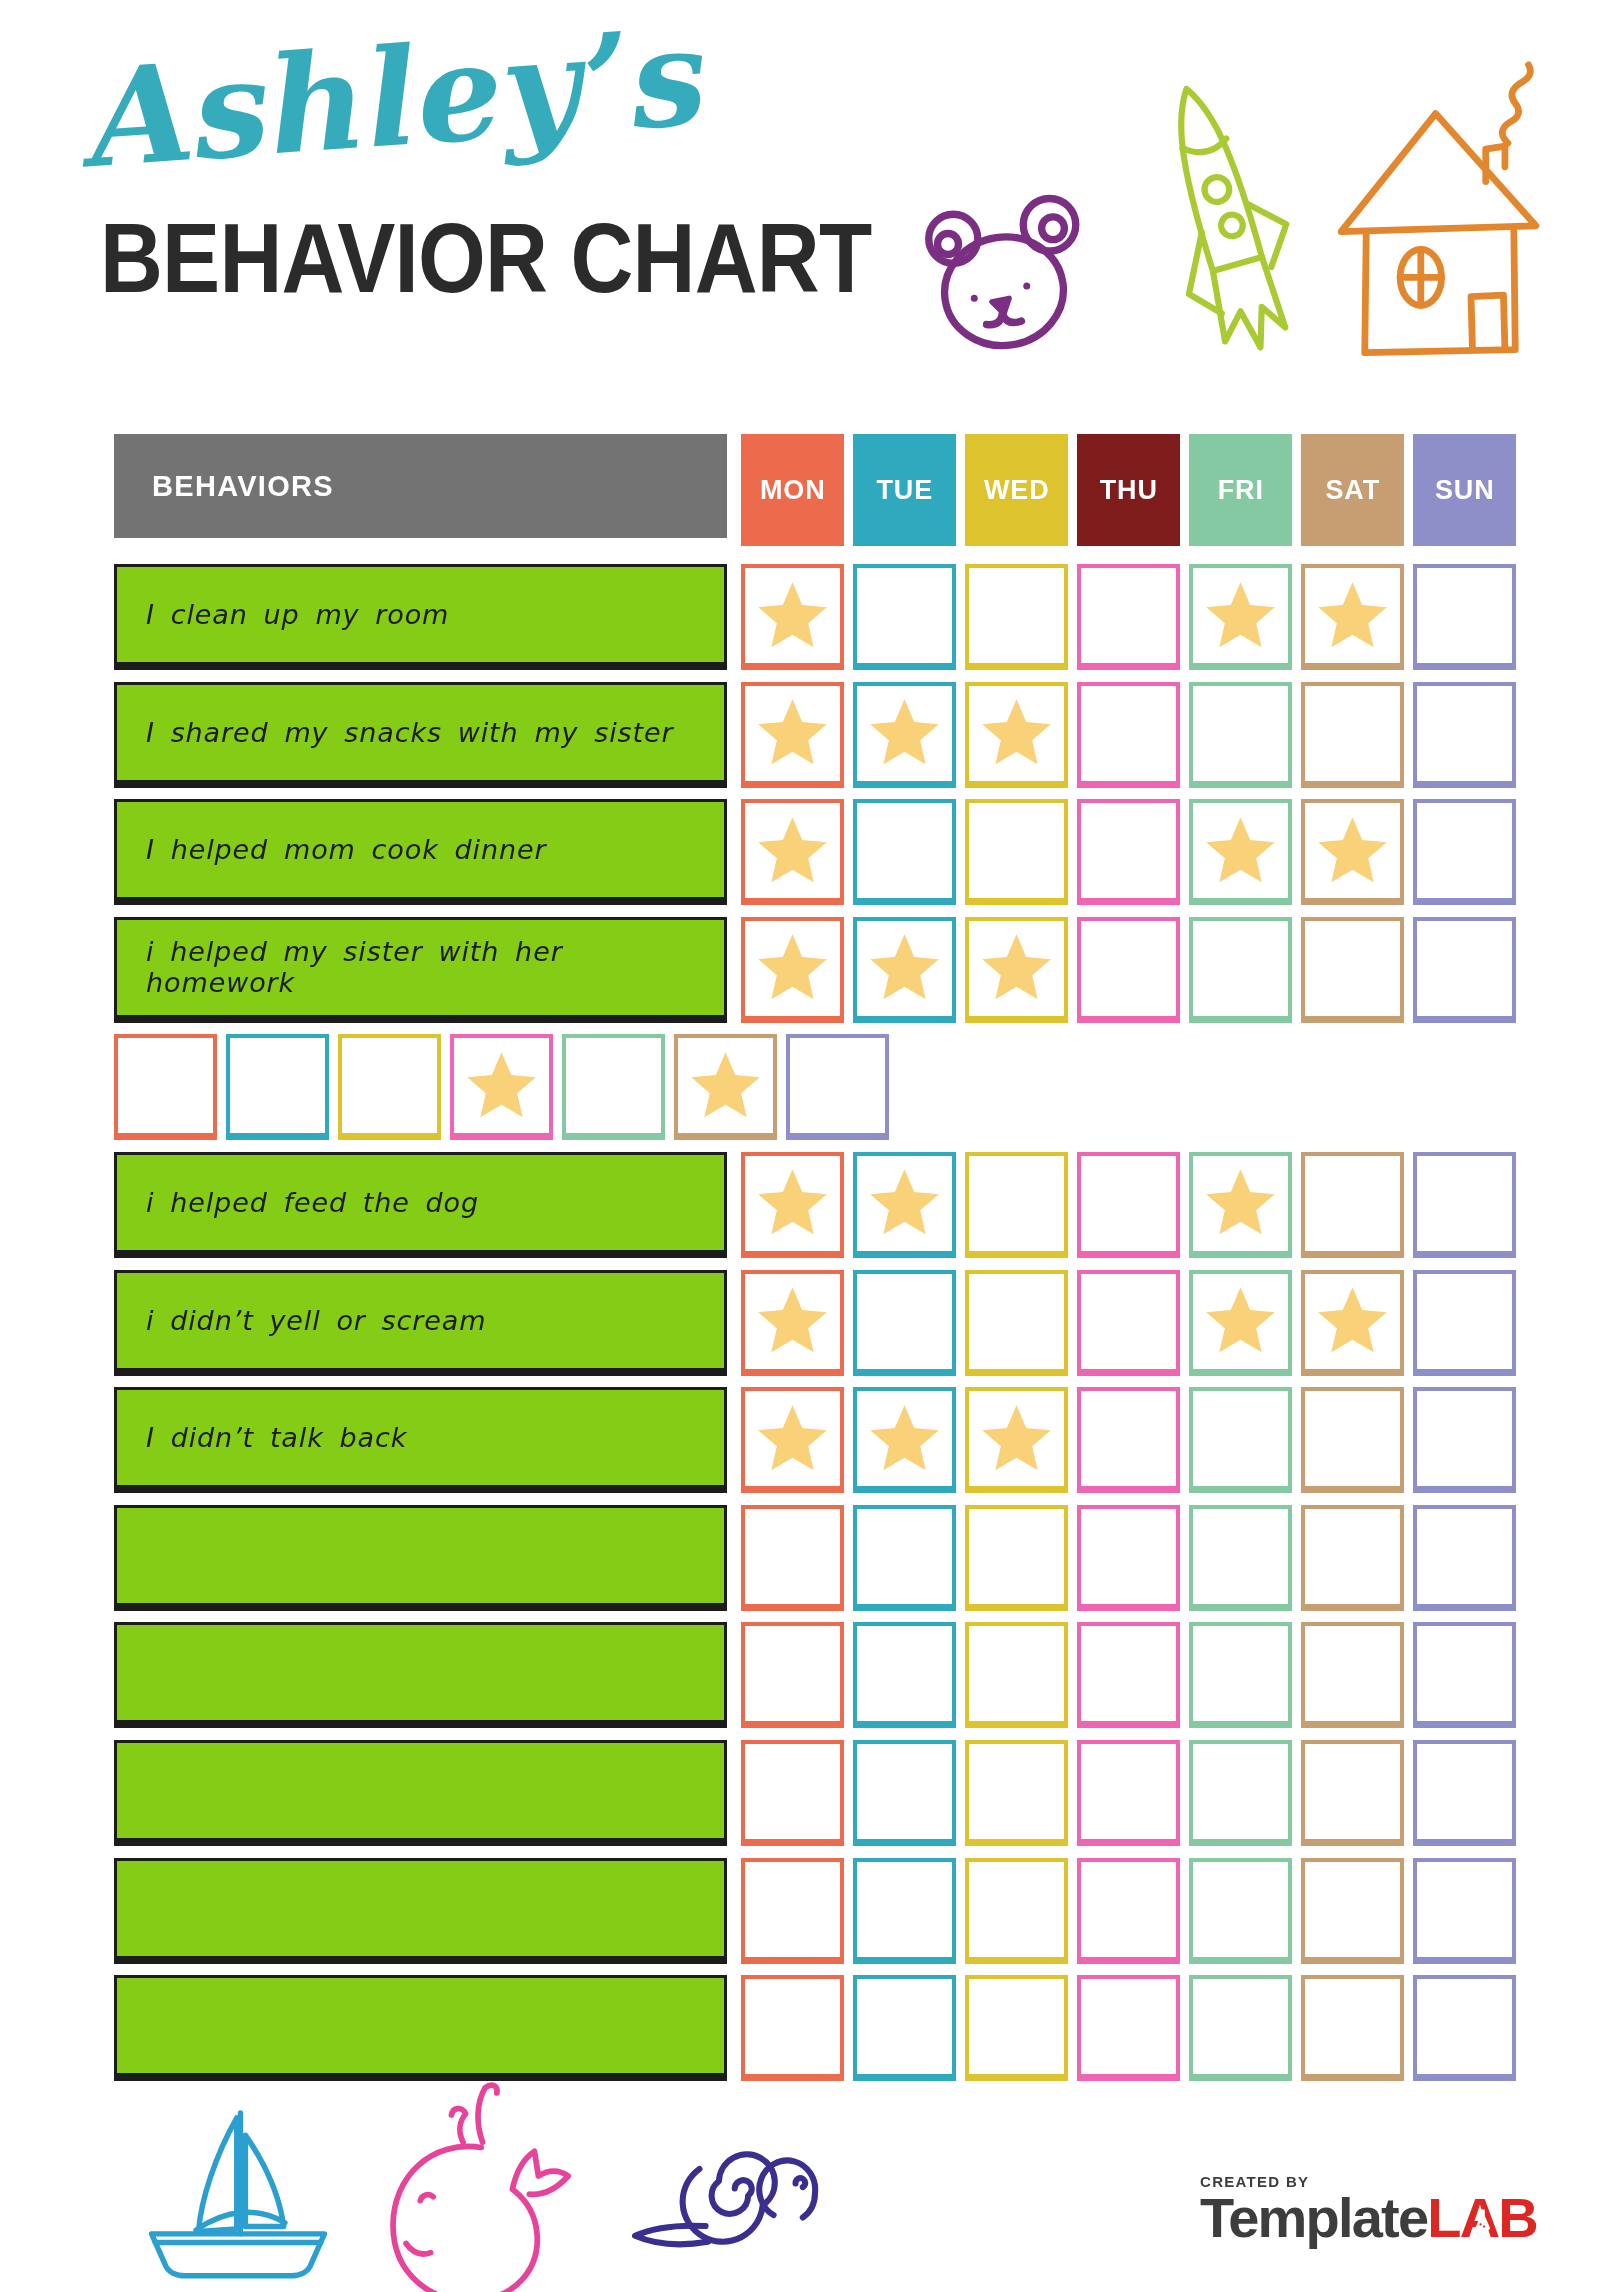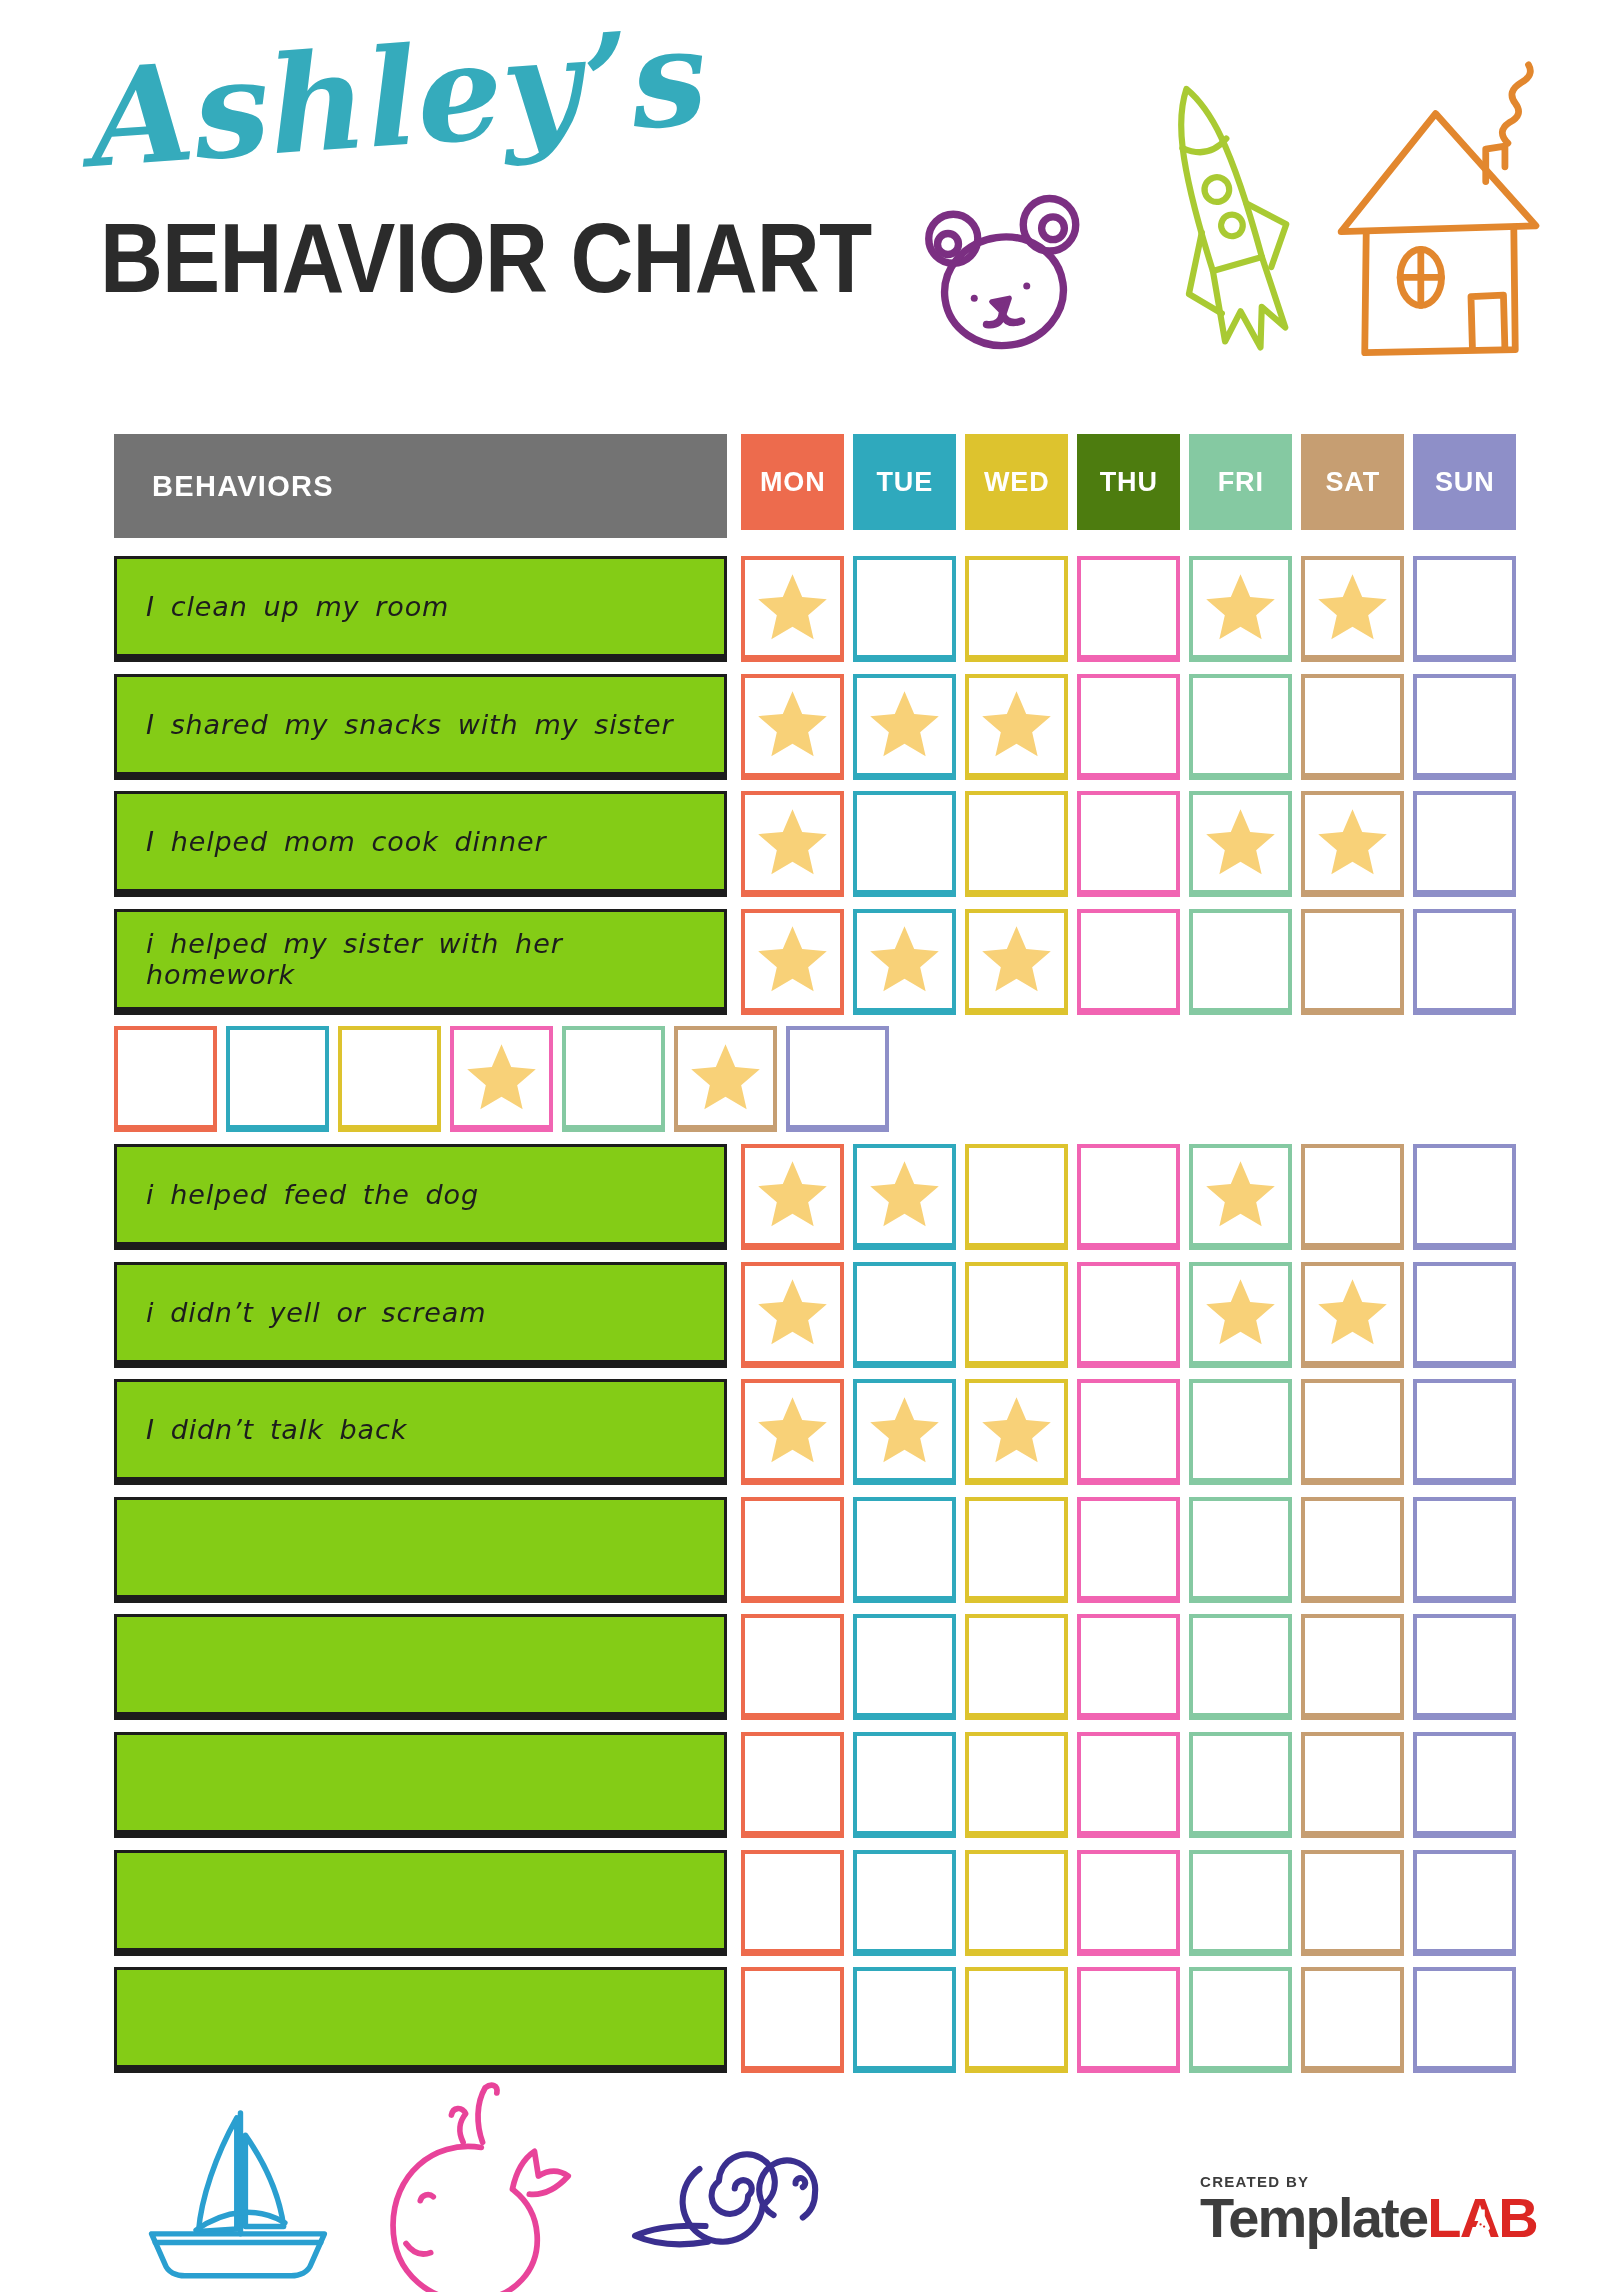--- a/index.html
+++ b/index.html
@@ -18,21 +18,21 @@
   .doodle{position:absolute;}
   .doodle svg{display:block;overflow:visible;}
 
   
   .chart{position:absolute;left:114px;top:434px;}
   .chart-header{display:flex;margin-bottom:18px;}
   .behaviors-head{width:613px;height:104px;box-sizing:border-box;margin-right:14.3px;
     color:#ffffff;font-size:29px;font-weight:700;letter-spacing:1.3px;
     display:flex;align-items:center;padding-left:38px;}
   .day-headers{display:flex;}
-  .day-head{width:103px;height:96px;margin-right:9px;box-sizing:border-box;
+  .day-head{width:103px;height:112px;margin-right:9px;box-sizing:border-box;
     display:flex;align-items:center;justify-content:center;
     color:#ffffff;font-size:27px;font-weight:700;letter-spacing:0.9px;}
   .day-head:last-child{margin-right:0;}
 
   .row{display:flex;margin-bottom:11.6px;}
   .behavior-box{width:613px;height:106px;box-sizing:border-box;margin-right:14.3px;
     border:3.6px solid #1c1c1c;border-bottom-width:8px;background:#84cc16;
     display:flex;align-items:center;padding-left:29px;
     font-family:"DejaVu Sans",sans-serif;font-style:italic;font-size:27px;
     letter-spacing:0.9px;word-spacing:6.3px;color:#1d1d1d;}
@@ -95,21 +95,21 @@
     </svg>
   </div>
 
   <div class="chart">
     <div class="chart-header">
       <div class="behaviors-head" style="background: #737373;">BEHAVIORS</div>
       <div class="day-headers" id="day-headers">
           <div class="day-head" style="background: rgb(237, 107, 77);">MON</div>
           <div class="day-head" style="background: rgb(47, 169, 189);">TUE</div>
           <div class="day-head" style="background: rgb(221, 195, 46);">WED</div>
-          <div class="day-head" style="background: #4d7c0f;">THU</div>
+          <div class="day-head" style="background: #7f1d1d;">THU</div>
           <div class="day-head" style="background: rgb(133, 201, 162);">FRI</div>
           <div class="day-head" style="background: rgb(198, 158, 114);">SAT</div>
           <div class="day-head" style="background: rgb(142, 143, 200);">SUN</div>
         </div>
     </div>
     <div id="rows">
         <div class="row">
           <div class="behavior-box">I clean up my room</div>
           <div class="cell" style="border-color: rgb(237, 107, 77);">
             <svg class="star" viewBox="0 0 100 90" width="75" height="70">

